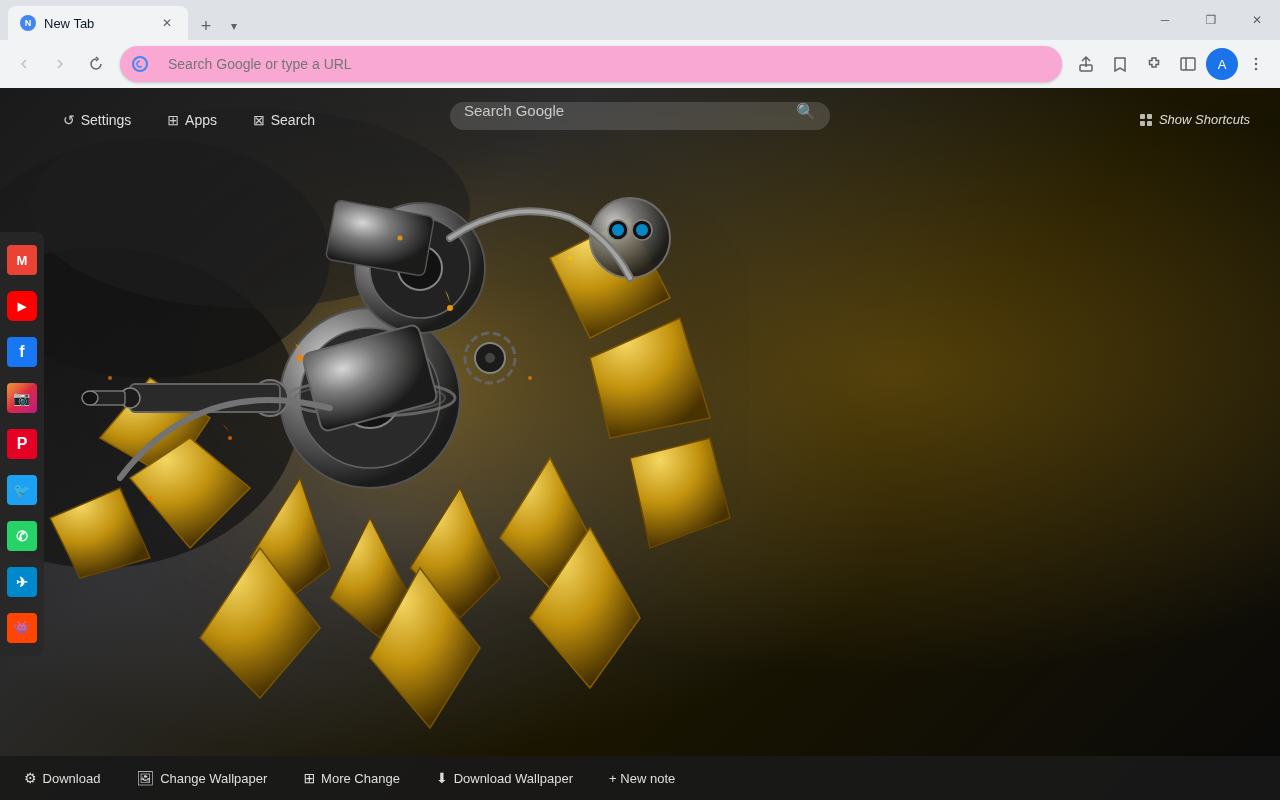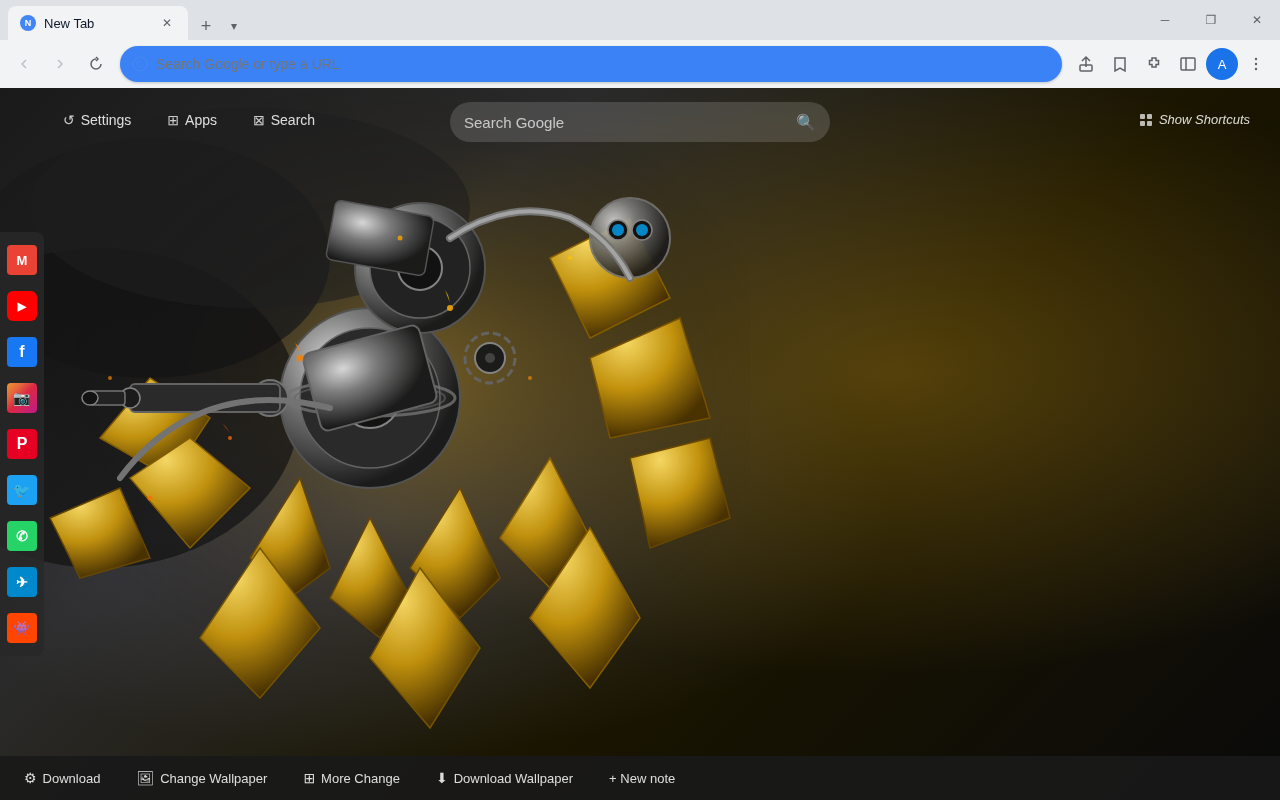--- a/index.html
+++ b/index.html
@@ -80,26 +80,26 @@
     .nav-btn {
       width: 32px; height: 32px; border-radius: 50%;
       display: flex; align-items: center; justify-content: center;
       font-size: 14px; color: #5f6368; cursor: pointer;
     }
     .nav-btn.disabled { color: #bdc1c6; cursor: default; }
 
     .omnibox {
       flex: 1;
       height: 36px;
-      background: #3b82f6;
+      background: #f9a8d4;
       border-radius: 18px;
       display: flex;
       align-items: center;
       padding: 0 12px;
-      gap: 8px;
+      gap: 20px;
       box-shadow: 0 1px 3px rgba(0,0,0,0.2);
       margin: 0 4px;
     }
     .google-g {
       width: 16px; height: 16px; flex-shrink: 0;
     }
     .omnibox-input {
       flex: 1; border: none; outline: none; font-size: 14px; color: #202124; background: transparent;
     }
     .toolbar-actions { display: flex; align-items: center; gap: 2px; }
@@ -185,25 +185,25 @@
     }
     .newtab-nav-icon { font-size: 14px; opacity: 0.9; }
 
     
     .newtab-search {
       position: absolute;
       top: 14px;
       left: 50%;
       transform: translateX(-50%);
       width: 380px;
-      height: 40px;
+      height: 28px;
       background: rgba(255,255,255,0.15);
       border-radius: 20px;
       display: flex;
-      align-items: center;
+      align-items: flex-start;
       padding: 0 14px;
       gap: 8px;
       backdrop-filter: blur(4px);
     }
     .newtab-search-text { color: rgba(255,255,255,0.7); font-size: 15px; flex: 1; }
     .newtab-search-icon { color: rgba(255,255,255,0.7); font-size: 16px; }
 
     
     .show-shortcuts {
       position: absolute;

